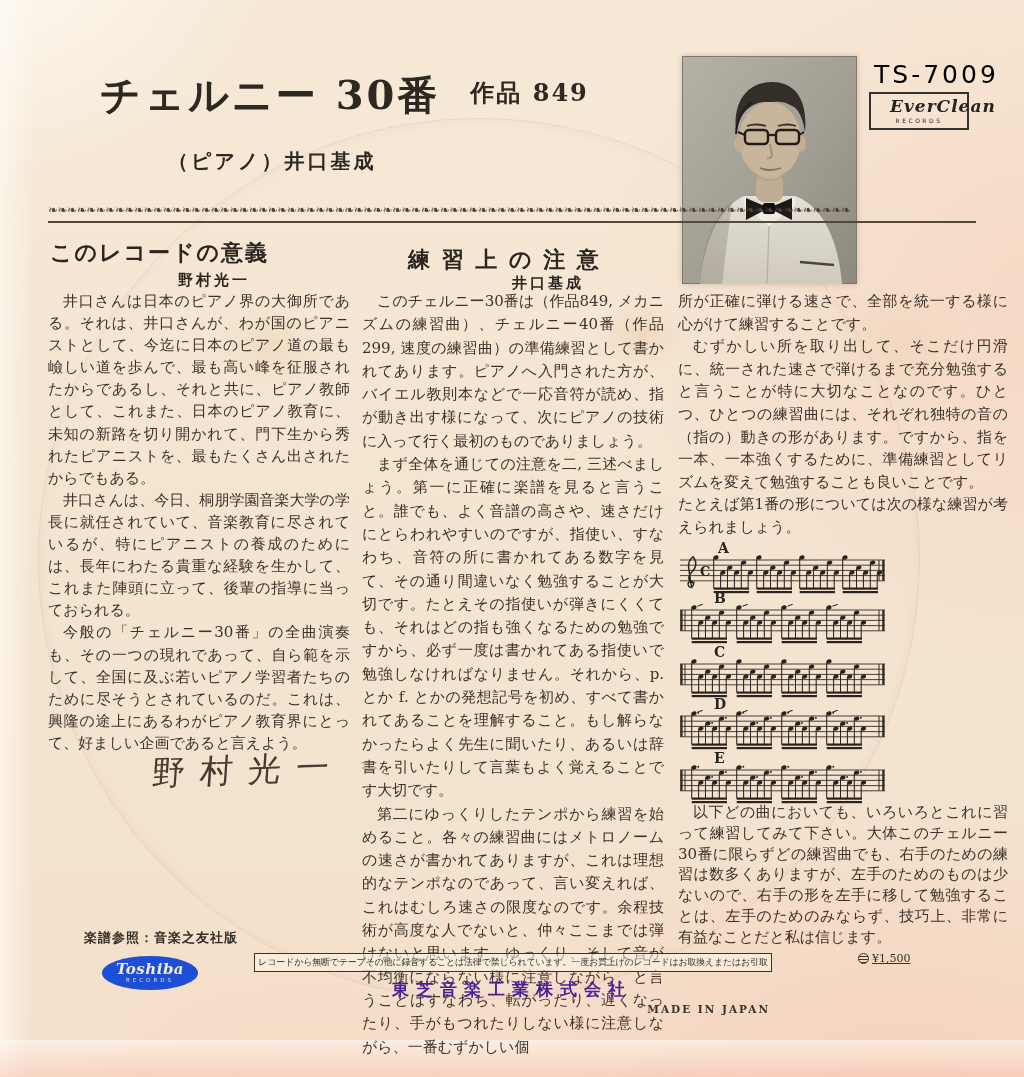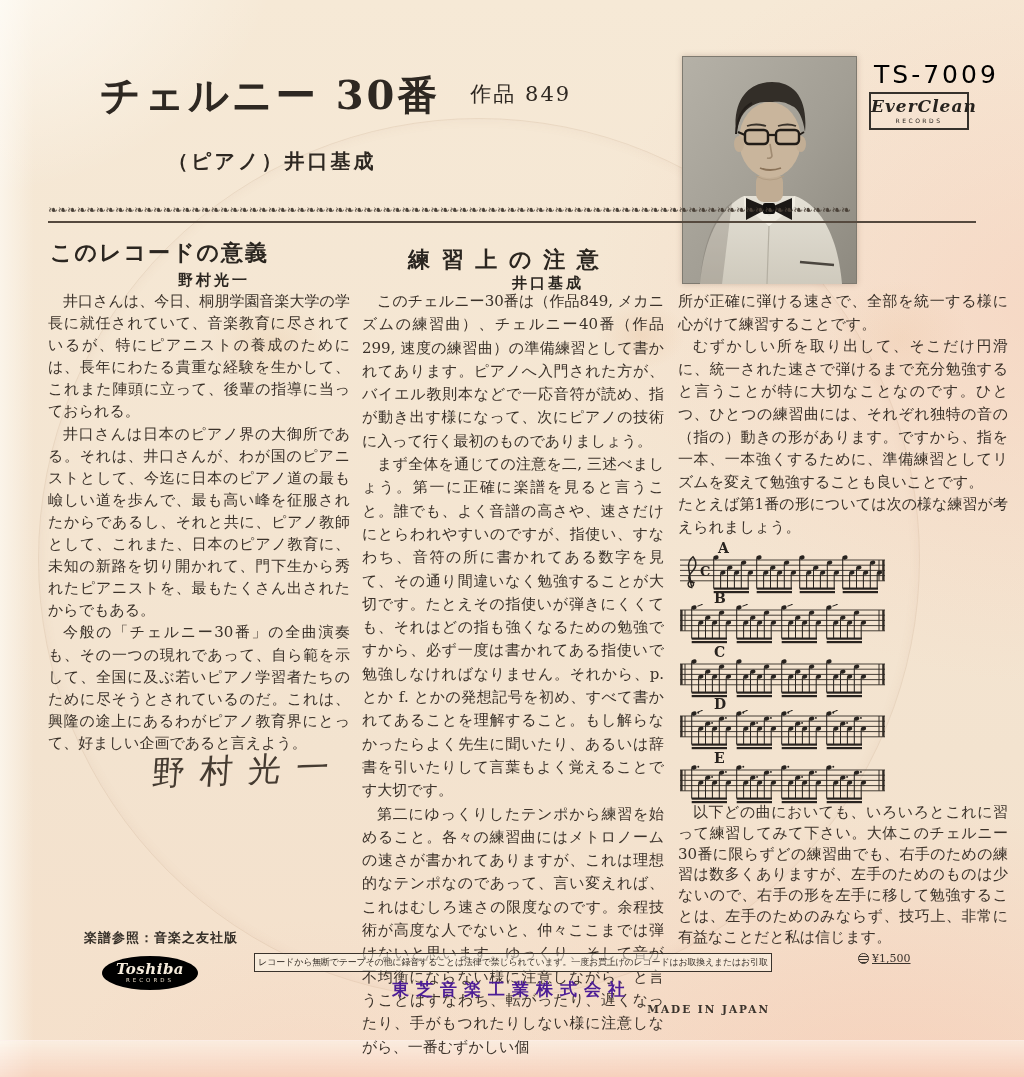--- a/index.html
+++ b/index.html
@@ -31,28 +31,28 @@
     pointer-events:none;
   }
   .bottom-strip{
     left:0;top:1040px;width:1024px;height:37px;pointer-events:none;
     background:linear-gradient(rgba(255,248,240,.55), rgba(247,196,176,.45));
     border-top:1px solid rgba(255,255,255,.6);
   }
 
   
   .album-title{left:100px;top:68px;font-size:40px;font-weight:bold;letter-spacing:3px;color:#2e2822;}
-  .album-opus{font-size:21px;font-weight:normal;letter-spacing:2px;margin-left:30px;vertical-align:8px;margin-top:34px;}
+  .album-opus{font-size:24px;font-weight:bold;letter-spacing:2px;margin-left:30px;vertical-align:8px;margin-top:34px;}
   .performer{left:168px;top:148px;font-size:20px;font-weight:bold;letter-spacing:3px;color:#2e2822;text-align:right;}
   .catalog{left:874px;top:60px;font-size:25px;letter-spacing:3px;color:#000000;
            font-family:"DejaVu Sans","Liberation Sans",sans-serif;}
   .label-logo{left:869px;top:92px;width:96px;height:34px;border:2px solid #35312c;
               text-align:center;background:rgba(255,255,255,.05);}
   .label-logo .script{font-style:italic;font-weight:bold;font-size:17px;line-height:24px;color:#26221e;
-                      font-family:"DejaVu Serif",serif;letter-spacing:1px;}
+                      font-family:"DejaVu Serif",serif;letter-spacing:1px;padding-left:19px;}
   .label-logo .sub{font-size:6px;letter-spacing:2.5px;line-height:6px;color:#26221e;
                    font-family:"DejaVu Sans",sans-serif;}
 
   
   .photo{left:682px;top:56px;width:175px;height:228px;box-shadow:0 0 6px rgba(90,60,40,.25);}
 
   
   .ornament-row{left:48px;top:203px;width:928px;height:15px;overflow:hidden;white-space:nowrap;
                 font-size:12px;line-height:14px;letter-spacing:-0.5px;color:#4a4138;}
   .ornament-rule{left:48px;top:221px;width:928px;height:2px;background:#55493e;}
@@ -74,21 +74,21 @@
 
   
   .stave-row{position:absolute;left:678px;width:330px;height:56px;}
   .stave-label{position:absolute;left:36px;top:0;font-size:14px;font-weight:bold;
                font-family:"DejaVu Serif",serif;color:#28231f;}
   .stave-svg{position:absolute;left:2px;top:14px;width:205px;height:42px;}
 
   
   .score-ref{left:84px;top:929px;font-size:13px;font-weight:bold;letter-spacing:1px;
              font-family:"DejaVu Sans","Liberation Sans",sans-serif;color:#332d26;}
-  .toshiba-oval{left:102px;top:956px;width:96px;height:34px;border-radius:50%;background:#000000;
+  .toshiba-oval{left:102px;top:956px;width:96px;height:34px;border-radius:50%;background:#1d4ed8;
                 display:flex;flex-direction:column;align-items:center;justify-content:center;}
   .toshiba-oval .script{font-style:italic;font-weight:bold;font-size:15px;line-height:15px;color:#f6ecdc;
                         font-family:"DejaVu Serif",serif;letter-spacing:0.5px;}
   .toshiba-oval .sub{font-size:5.5px;letter-spacing:3px;line-height:7px;color:#e9dcc8;
                      font-family:"DejaVu Sans",sans-serif;}
   .notice-box{left:254px;top:953px;width:516px;height:17px;border:1px solid #3a332c;
               font-family:"DejaVu Sans","Liberation Sans",sans-serif;
               font-size:9px;line-height:16px;letter-spacing:-0.2px;text-align:center;color:#3a332c;
               background:rgba(252,245,234,.55);overflow:hidden;}
   .company{left:254px;top:978px;width:516px;text-align:center;font-size:17px;font-weight:bold;
@@ -168,22 +168,22 @@
     <path d="M18 228 C20 190 32 160 50 146 L40 228 Z" fill="rgba(90,85,76,.25)"></path>
   </svg>
 </div>
 
 <div class="abs ornament-row">❧❧❧❧❧❧❧❧❧❧❧❧❧❧❧❧❧❧❧❧❧❧❧❧❧❧❧❧❧❧❧❧❧❧❧❧❧❧❧❧❧❧❧❧❧❧❧❧❧❧❧❧❧❧❧❧❧❧❧❧❧❧❧❧❧❧❧❧❧❧❧❧❧❧❧❧❧❧❧❧❧❧❧❧</div>
 <div class="abs ornament-rule"></div>
 
 <div class="abs col-heading" style="left:50px;top:238px;">このレコードの意義</div>
 <div class="abs col-author" style="left:178px;top:271px;">野村光一</div>
 <div class="abs jbody col-left">
+  <p>井口さんは日本のピアノ界の大御所である。それは、井口さんが、わが国のピアニストとして、今迄に日本のピアノ道の最も嶮しい道を歩んで、最も高い峰を征服されたからであるし、それと共に、ピアノ教師として、これまた、日本のピアノ教育に、未知の新路を切り開かれて、門下生から秀れたピアニストを、最もたくさん出されたからでもある。</p>
   <p>井口さんは、今日、桐朋学園音楽大学の学長に就任されていて、音楽教育に尽されているが、特にピアニストの養成のためには、長年にわたる貴重な経験を生かして、これまた陣頭に立って、後輩の指導に当っておられる。</p>
-  <p>井口さんは日本のピアノ界の大御所である。それは、井口さんが、わが国のピアニストとして、今迄に日本のピアノ道の最も嶮しい道を歩んで、最も高い峰を征服されたからであるし、それと共に、ピアノ教師として、これまた、日本のピアノ教育に、未知の新路を切り開かれて、門下生から秀れたピアニストを、最もたくさん出されたからでもある。</p>
   <p>今般の「チェルニー30番」の全曲演奏も、その一つの現れであって、自ら範を示して、全国に及ぶ若いピアノ学習者たちのために尽そうとされているのだ。これは、興隆の途上にあるわがピアノ教育界にとって、好ましい企画であると言えよう。</p>
 </div>
 <div class="abs signature">野村光一</div>
 
 <div class="abs col-heading" style="left:376px;top:245px;margin-left:32px;">練 習 上 の 注 意</div>
 <div class="abs col-author" style="left:468px;top:274px;margin-left:44px;">井口基成</div>
 <div class="abs jbody col-mid">
   <p>このチェルニー30番は（作品849, メカニズムの練習曲）、チェルニー40番（作品299, 速度の練習曲）の準備練習として書かれてあります。ピアノへ入門された方が、バイエル教則本などで一応音符が読め、指が動き出す様になって、次にピアノの技術に入って行く最初のものでありましょう。</p>
   <p>まず全体を通じての注意を二, 三述べましょう。第一に正確に楽譜を見ると言うこと。誰でも、よく音譜の高さや、速さだけにとらわれやすいのですが、指使い、すなわち、音符の所に書かれてある数字を見て、その通り間違いなく勉強することが大切です。たとえその指使いが弾きにくくても、それはどの指も強くなるための勉強ですから、必ず一度は書かれてある指使いで勉強しなければなりません。それから、p. とか f. とかの発想記号を初め、すべて書かれてあることを理解すること。もし解らなかったらよく先生に聞いたり、あるいは辞書を引いたりして言葉もよく覚えることです大切です。</p>
   <p>第二にゆっくりしたテンポから練習を始めること。各々の練習曲にはメトロノームの速さが書かれてありますが、これは理想的なテンポなのであって、言い変えれば、これはむしろ速さの限度なのです。余程技術が高度な人でないと、仲々ここまでは弾けないと思います。ゆっくり、そして音が不均衡にならない様に注意しながら、と言うことはすなわち、転がったり、遅くなったり、手がもつれたりしない様に注意しながら、一番むずかしい個</p>

